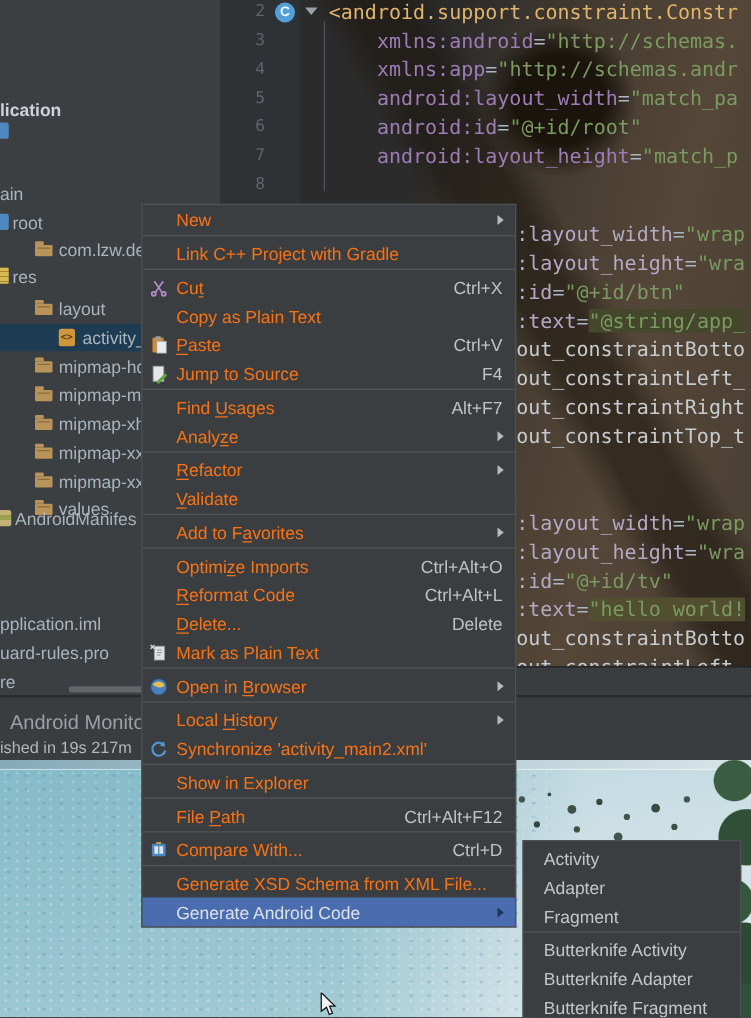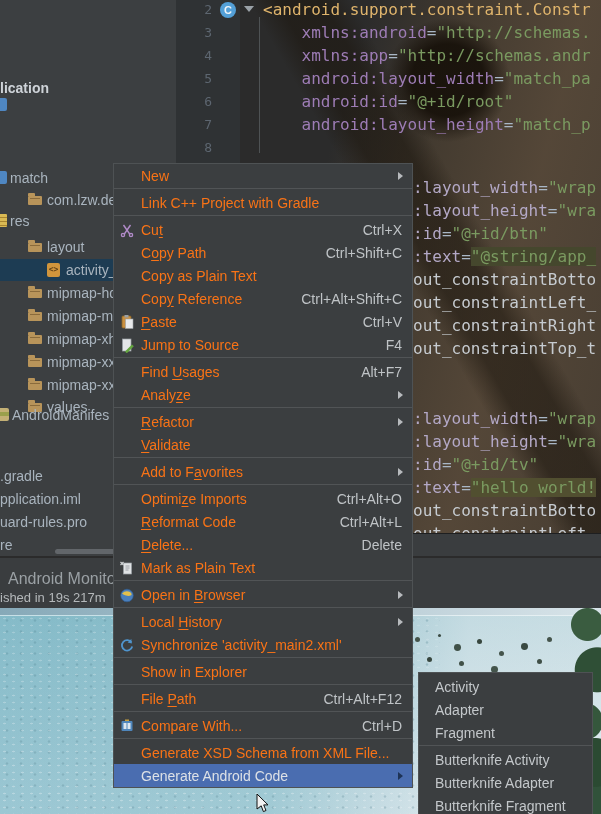--- a/index.html
+++ b/index.html
@@ -107,23 +107,26 @@
 <div id="app">
 
   <div id="tree-panel">
     <div id="tree-hscroll"></div>
   <div class="trow" style="top: 77px;">
         <span class="tlbl b" style="left: 0px;">lication</span>
       </div>
       <div class="trow" style="top: 94px;">
         <span class="tico sliver-blue" style="left: 0px;"></span>
       </div>
+      <div class="trow" style="top: 144px;">
+        <span class="tlbl" style="left: 0px;">ain</span>
+      </div>
       <div class="trow" style="top: 167px;">
         <span class="tico sliver-blue" style="left: 0px;"></span>
-        <span class="tlbl" style="left: 10px;">match</span>
+        <span class="tlbl" style="left: 10px;">root</span>
       </div>
       <div class="trow" style="top: 189px;">
         <span class="tico folder" style="left: 28px;"></span>
         <span class="tlbl" style="left: 47px;">com.lzw.dem</span>
       </div>
       <div class="trow" style="top: 210px;">
         <span class="tico sliver-res" style="left: 0px;"></span>
         <span class="tlbl" style="left: 10px;">res</span>
       </div>
       <div class="trow" style="top: 236px;">
@@ -154,23 +157,20 @@
         <span class="tico folder" style="left: 28px;"></span>
         <span class="tlbl" style="left: 47px;">mipmap-xxxl</span>
       </div>
       <div class="trow" style="top: 396px;">
         <span class="tico folder" style="left: 28px;"></span>
         <span class="tlbl" style="left: 47px;">values</span>
       </div>
       <div class="trow" style="top: 404px; text-align: right;">
         <span class="tico sliver-manifest" style="left: 0px;"></span>
         <span class="tlbl" style="left: 12px;">AndroidManifes</span>
-      </div>
-      <div class="trow" style="top: 465px;">
-        <span class="tlbl" style="left: 0px;">.gradle</span>
       </div>
       <div class="trow" style="top: 488px;">
         <span class="tlbl" style="left: 0px;">pplication.iml</span>
       </div>
       <div class="trow" style="top: 511px;">
         <span class="tlbl" style="left: 0px; text-align: right;">uard-rules.pro</span>
       </div>
       <div class="trow" style="top: 534px;">
         <span class="tlbl" style="left: 0px;">re</span>
       </div>
@@ -255,31 +255,21 @@
               <path d="M11.5 3 L5 12.5"></path>
               <circle cx="4" cy="13" r="1.6"></circle>
               <circle cx="12" cy="13" r="1.6"></circle>
             </g>
           </svg></span>
         <span class="lbl">Cu<u>t</u></span>
         <span class="sc">Ctrl+X</span>
       </div>
       <div class="mi">
         <span class="ic"></span>
-        <span class="lbl">C<u>o</u>py Path</span>
-        <span class="sc">Ctrl+Shift+C</span>
-      </div>
-      <div class="mi">
-        <span class="ic"></span>
         <span class="lbl">Copy as Plain Text</span>
-      </div>
-      <div class="mi">
-        <span class="ic"></span>
-        <span class="lbl">Cop<u>y</u> Reference</span>
-        <span class="sc">Ctrl+Alt+Shift+C</span>
       </div>
       <div class="mi">
         <span class="ic"><svg width="16" height="16" viewBox="0 0 16 16">
             <rect x="3" y="2" width="9" height="12" rx="1" fill="#c98f3f" stroke="#8a6527" stroke-width="0.8"></rect>
             <rect x="5.5" y="1" width="4" height="2.5" fill="#9aa0a5"></rect>
             <rect x="6.5" y="5" width="7.5" height="9.5" fill="#e8eaec" stroke="#9aa0a5" stroke-width="0.6"></rect>
           </svg></span>
         <span class="lbl"><u>P</u>aste</span>
         <span class="sc">Ctrl+V</span>
       </div>

